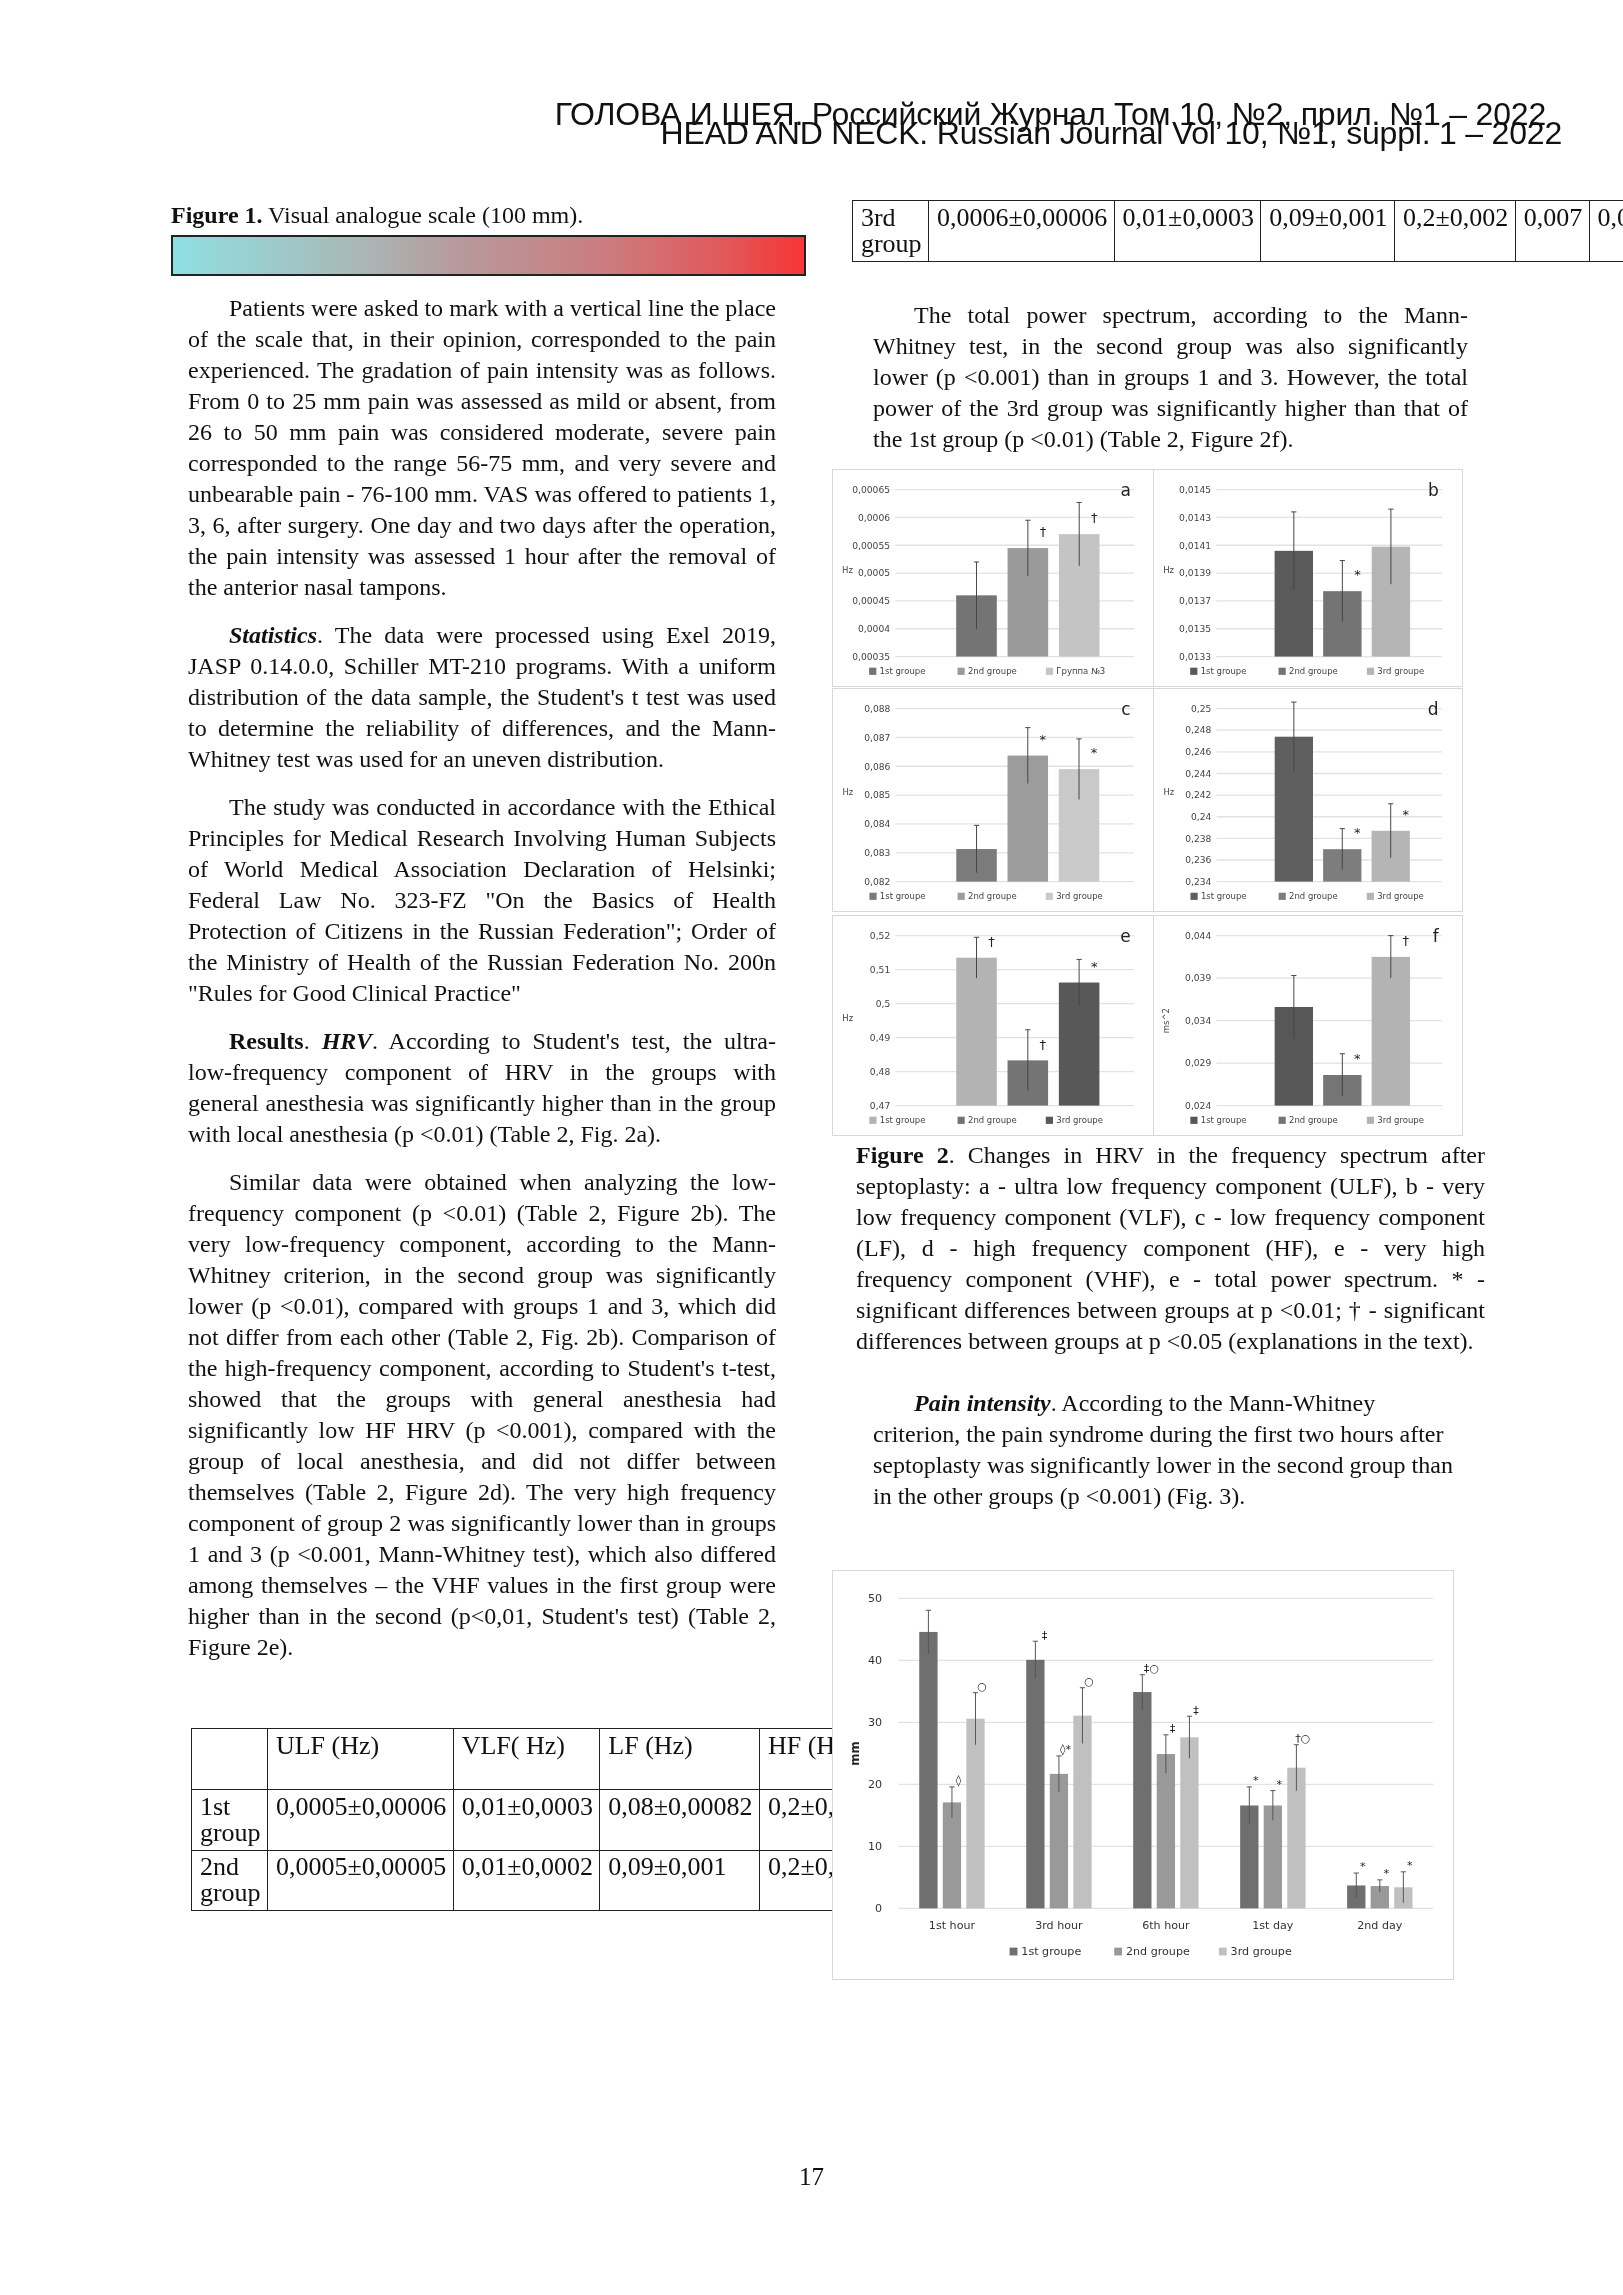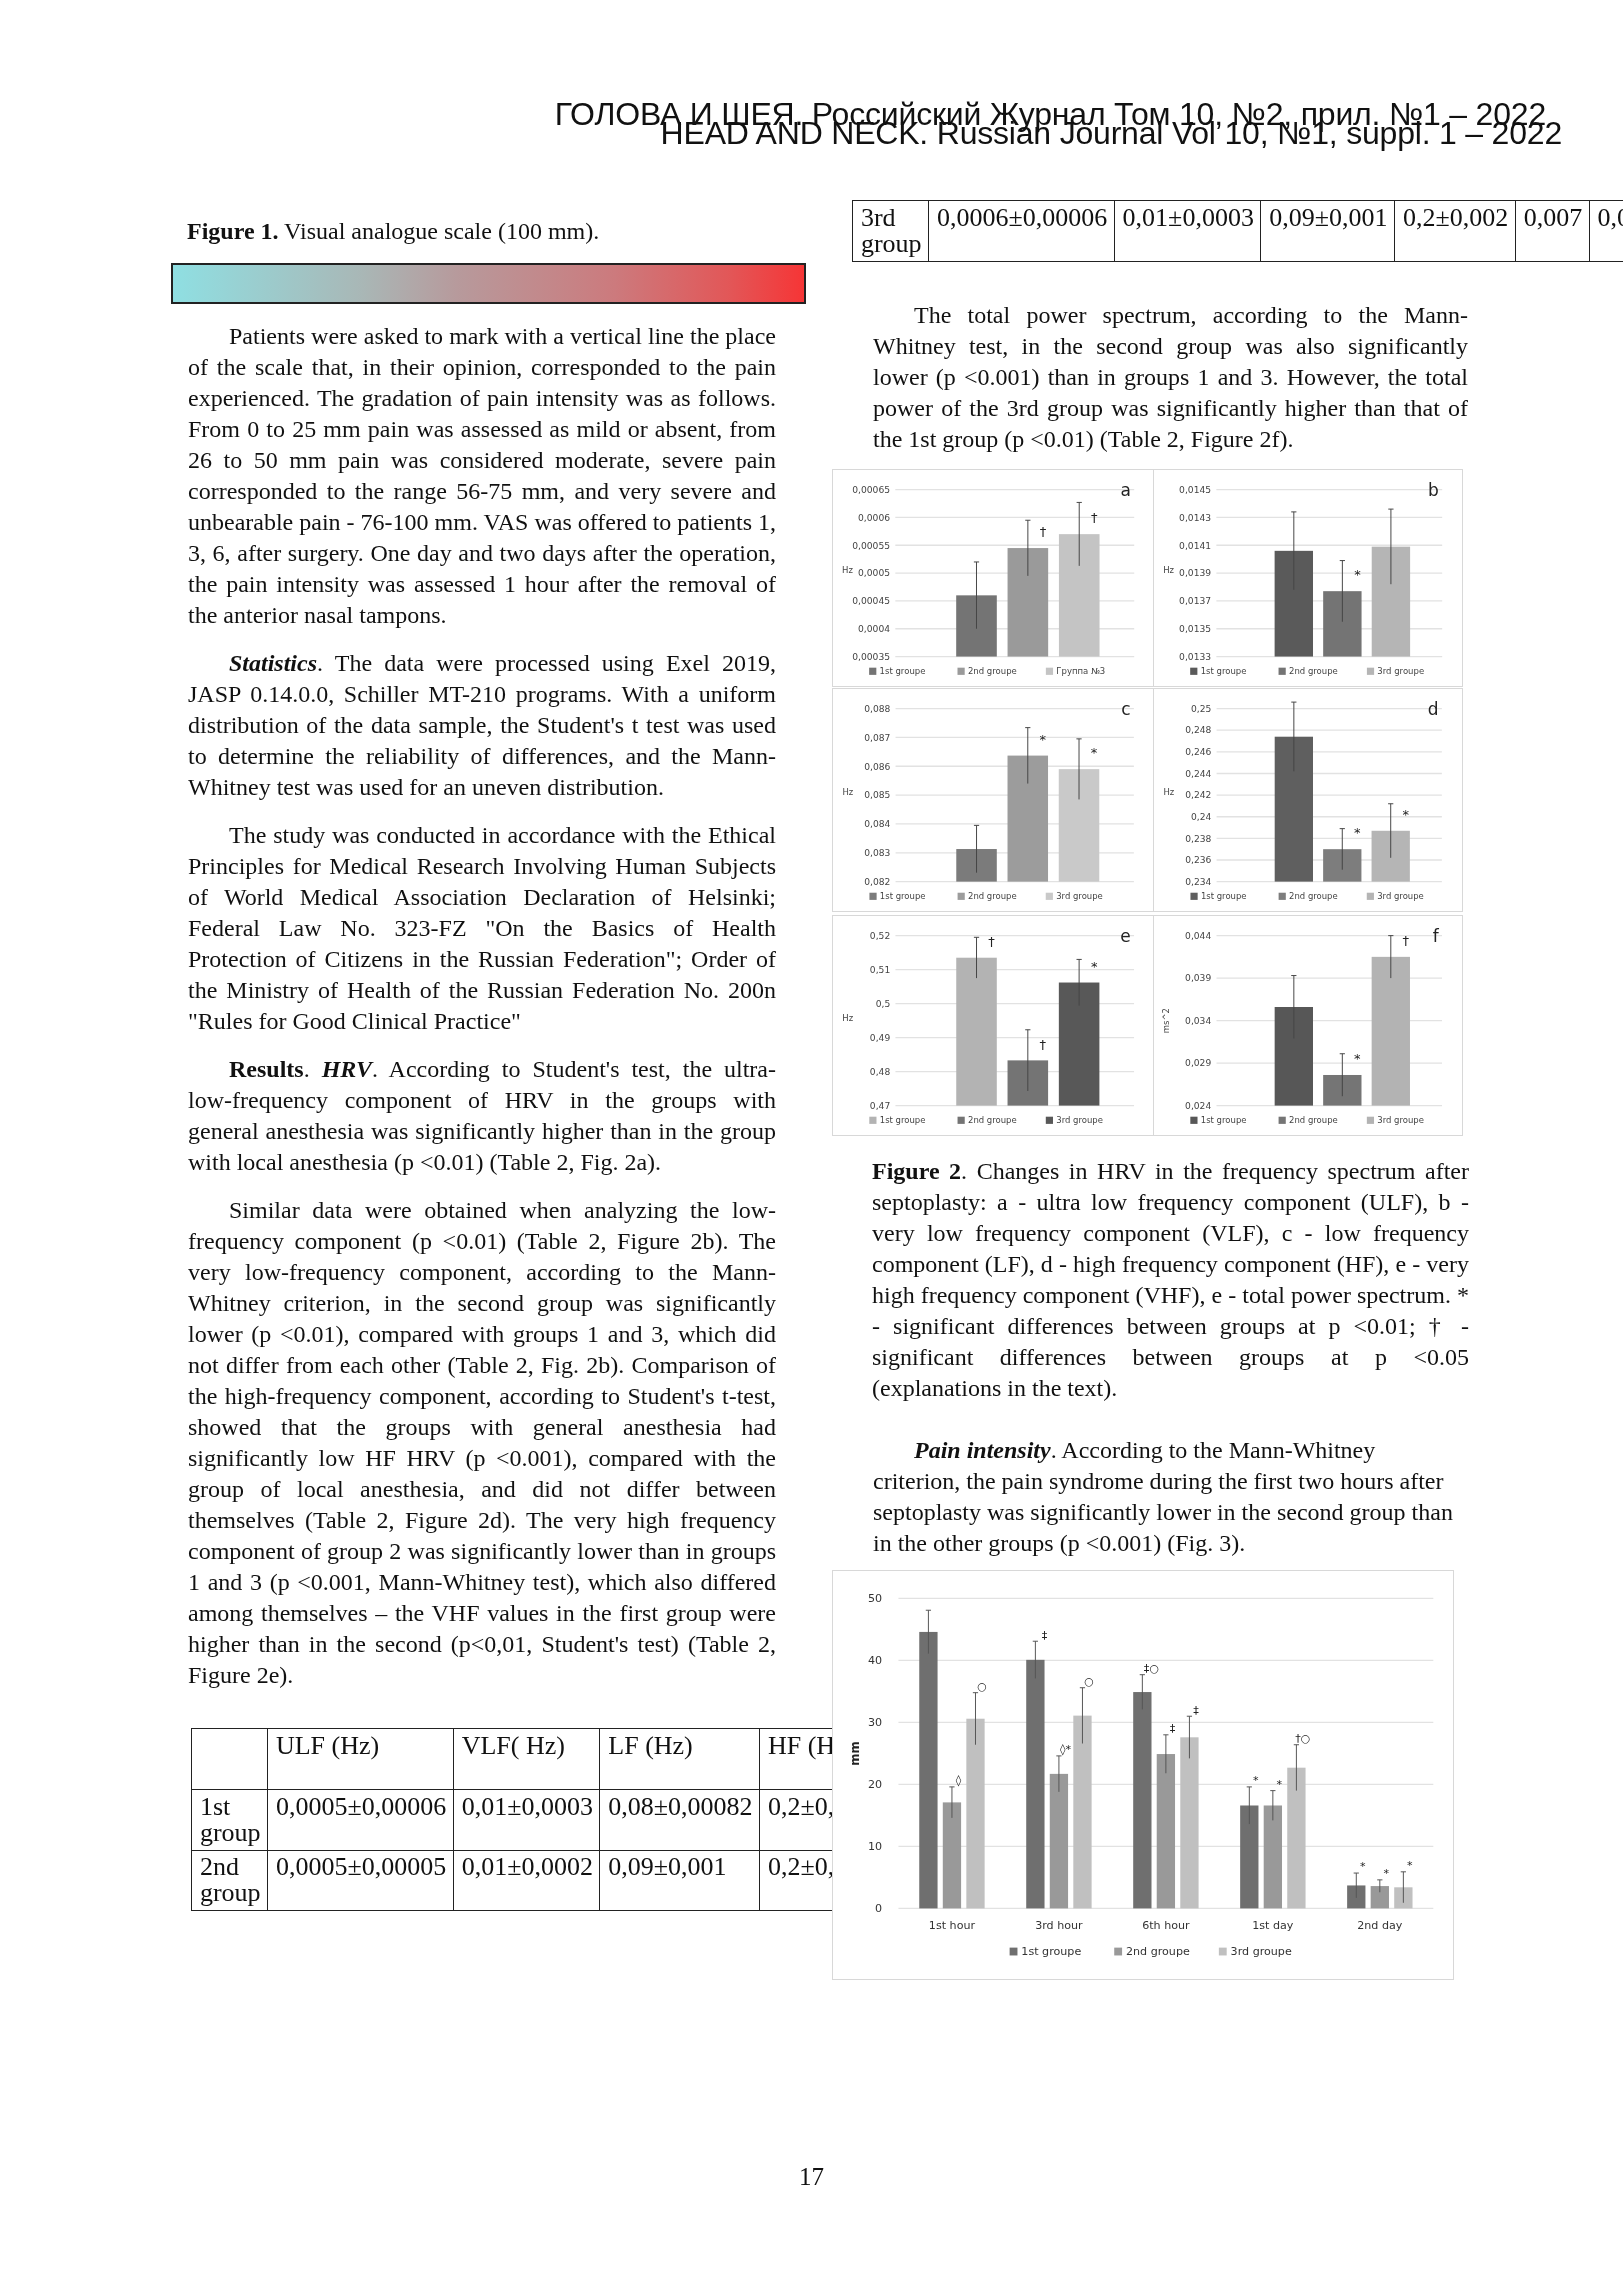--- a/index.html
+++ b/index.html
@@ -5,21 +5,21 @@
   html, body { margin:0; padding:0; background:#ffffff; }
   body { width:1623px; height:2295px; position:relative; overflow:hidden;
          font-family:"Liberation Serif", serif; color:#111; }
   .header { position:absolute; left:0; width:1546px; text-align:right;
             font-family:"Liberation Sans", sans-serif; font-size:32px; line-height:33px; letter-spacing:-0.2px; }
   .hdr1 { top:98px; } .hdr2 { top:117px;margin-left:16px; }
   .col { position:absolute; font-size:24px; line-height:31px; text-align:justify; }
   .colL { left:171px; width:622px; }
   .colR { left:856px; width:629px; }
   p { margin:17px; text-indent:41px; }
-  .capt { margin:16px; text-indent:0; }
+  .capt { margin:0; text-indent:0; }
   b { font-weight:bold; }
   .vas-bar { width:635px; height:41px; border:2px solid #222; box-sizing:border-box; margin:3.9px 0 11.8px 0;
              background:linear-gradient(90deg,#8fdfe2 0%,#a9b7b6 30%,#b79a9c 45%,#cc7a7d 70%,#e25758 88%,#f63536 100%); }
   table.t2 { border-collapse:collapse; font-size:26px; line-height:26px; }
   table.t2 td { border:1.3px solid #222; vertical-align:top; padding:3.9px 6.5px 3.9px 7.9px; text-align:left; }
   .tblA { position:absolute; left:191px; top:1728px; width:609px; }
   .tblB { position:absolute; left:852px; top:200px; width:610px; }
   .figbox { position:absolute; border:1.3px solid #d8d8d8; background:#fff; }
   .figbox svg { display:block; }
   .pagenum { position:absolute; top:2163px; left:0; width:1623px; text-align:center; font-size:25px; }

